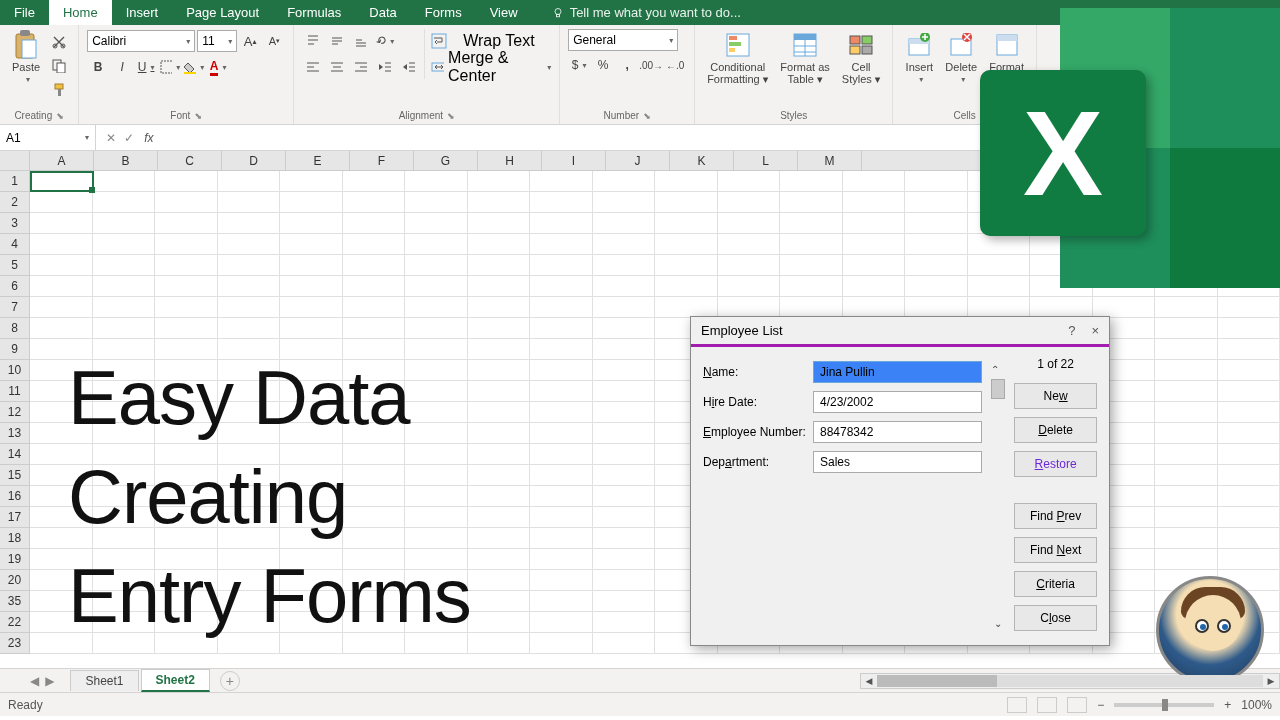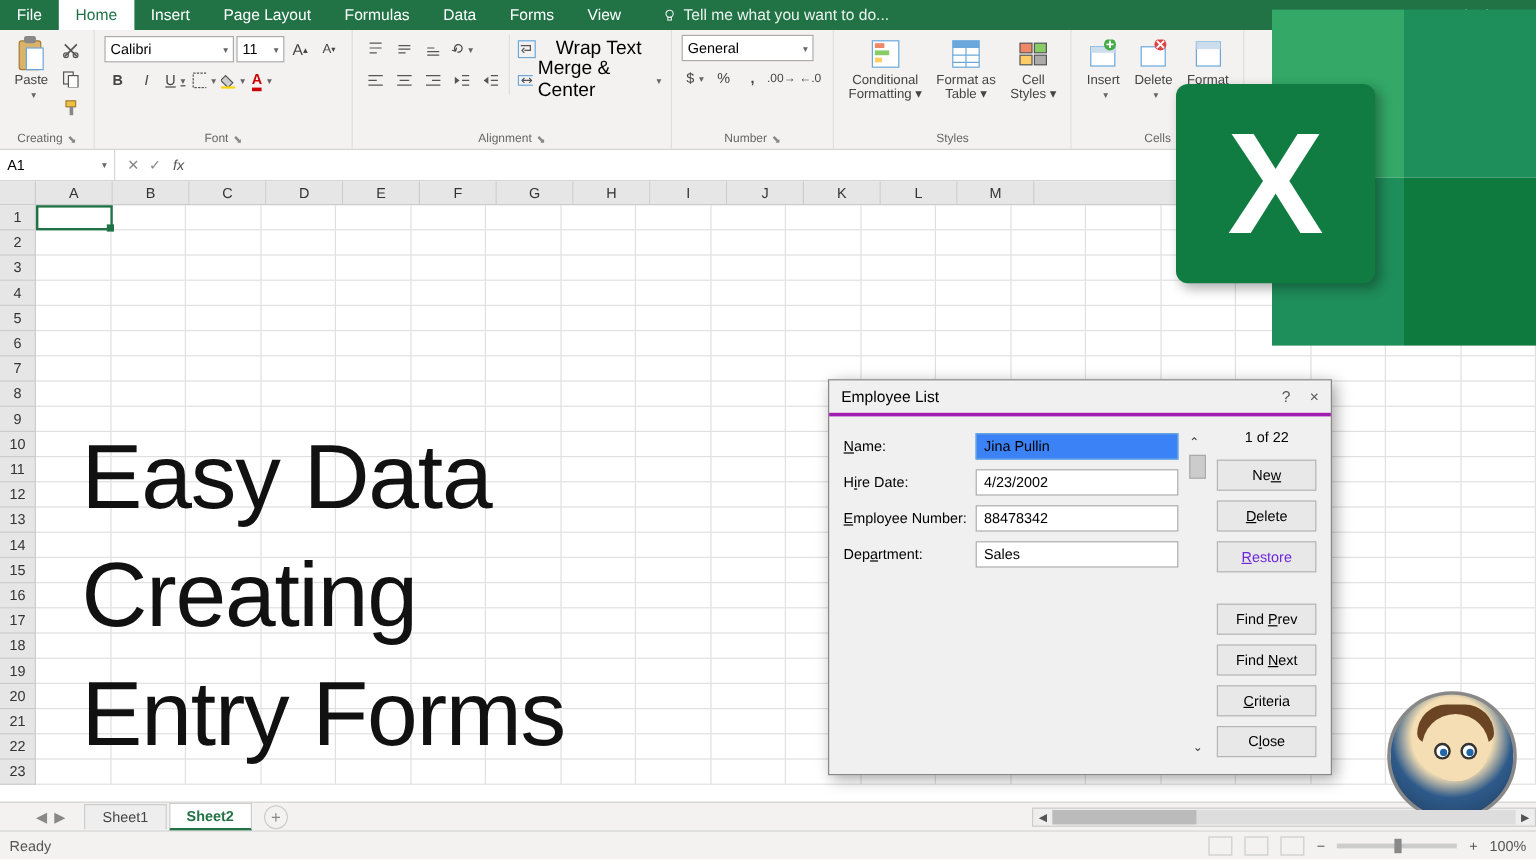--- a/index.html
+++ b/index.html
@@ -474,21 +474,21 @@
       <div class="row-h">11</div>
       <div class="row-h">12</div>
       <div class="row-h">13</div>
       <div class="row-h">14</div>
       <div class="row-h">15</div>
       <div class="row-h">16</div>
       <div class="row-h">17</div>
       <div class="row-h">18</div>
       <div class="row-h">19</div>
       <div class="row-h">20</div>
-      <div class="row-h">21</div>
+      <div class="row-h">35</div>
       <div class="row-h">22</div>
       <div class="row-h">23</div>
     </div>
   <div class="cells">
     <div class="sel-cell">
         <div class="sel-handle"></div>
       </div>
   <div class="cell-row">
         <div class="cell"></div>
         <div class="cell"></div>

